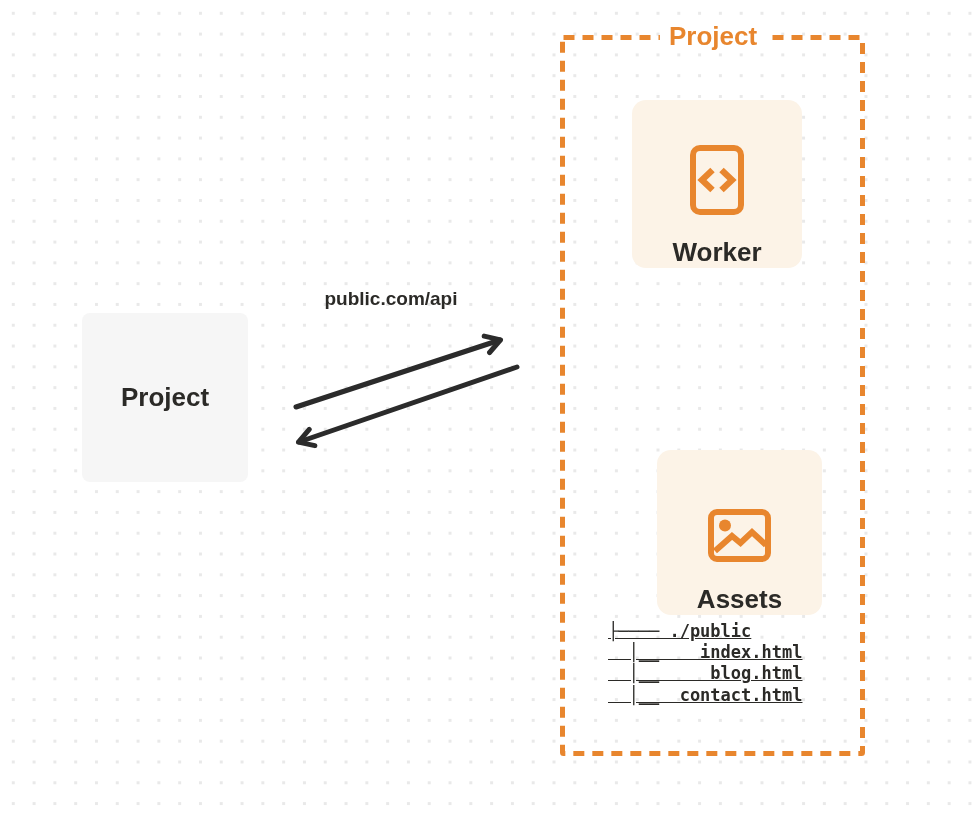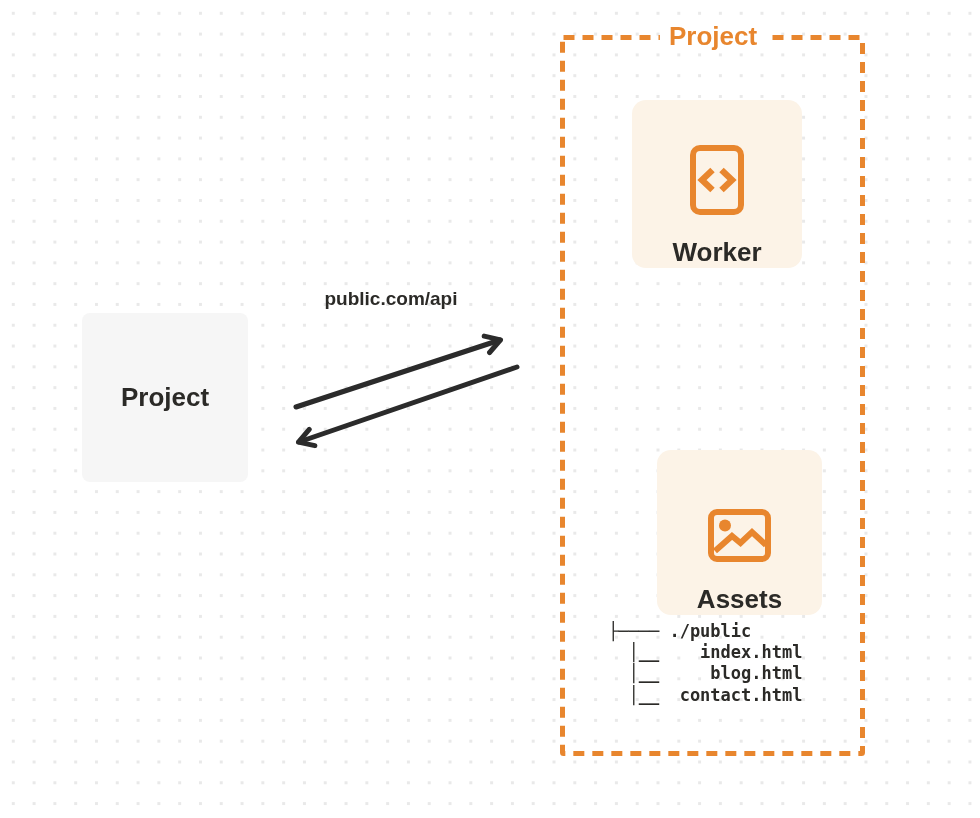--- a/index.html
+++ b/index.html
@@ -51,21 +51,21 @@
     display:flex;flex-direction:column;align-items:center;justify-content:flex-end;
   }
   .worker-card{left:632px;top:100px;width:170px;height:168px;gap:22px;padding-top:6px;}
   .assets-card{left:628px;top:450px;width:165px;height:165px;gap:22px;padding-top:10px;margin-left:29px;}
   .icon-stroke{stroke:var(--accent);fill:none;}
   .icon-fill{fill:var(--accent);}
   .tree{
     position:absolute;left:608px;top:621px;
     font-family:"DejaVu Sans Mono","Liberation Mono",monospace;
     font-size:17px;font-weight:bold;line-height:21.2px;
-    color:var(--ink);white-space:pre;
+    color:var(--ink);white-space:pre;text-decoration:underline;
   }
 </style>
 </head>
 <body>
 
 <div class="canvas">
 
   <svg class="overlay">
     <rect class="dashed-rect" x="562.5" y="37.5" width="300" height="716" rx="1"></rect>
   </svg>

